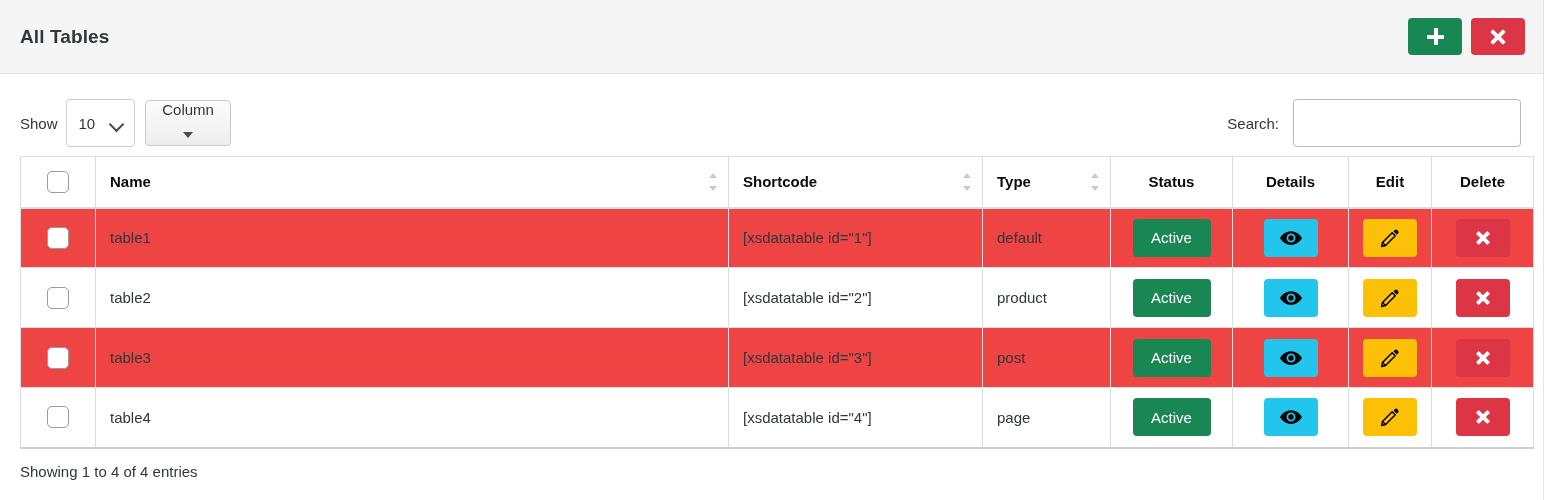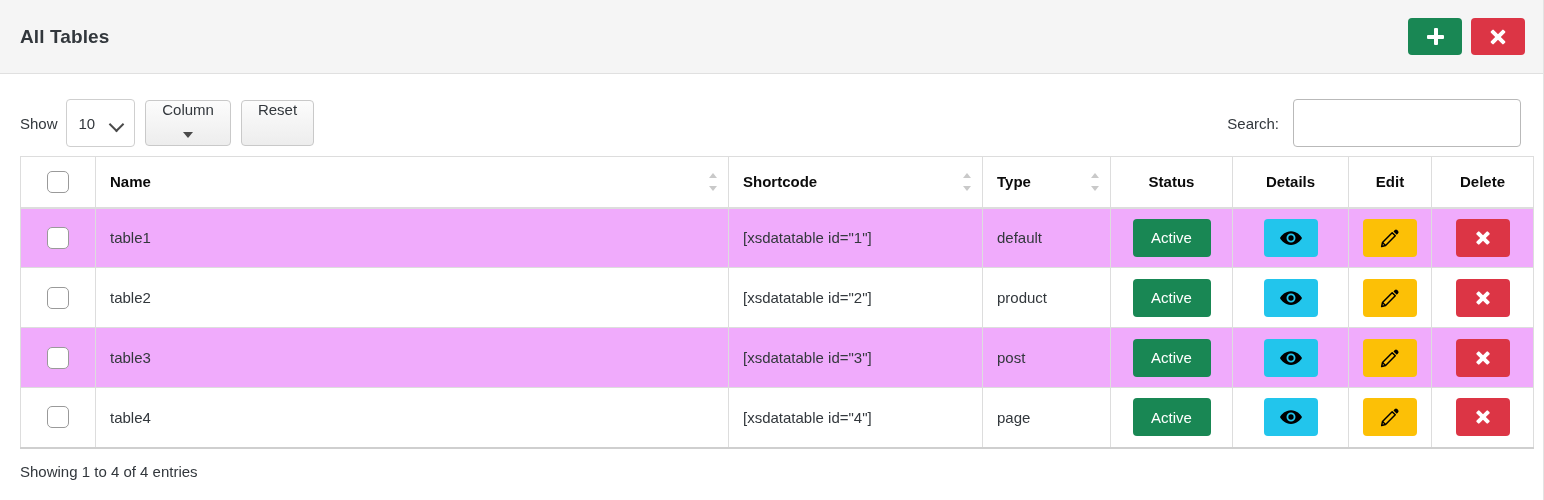--- a/index.html
+++ b/index.html
@@ -176,21 +176,21 @@
   }
   .sort-arrows i.up   { top: 1px;  border-bottom: 5px solid #c9c9c9; }
   .sort-arrows i.down { bottom: 1px; border-top: 5px solid #c9c9c9; }
 
   table.dt tbody td {
     height: 60px;
     padding: 0 14px;
     color: #32373c;
     vertical-align: middle;
   }
-  tbody tr.odd  td { background: #f0abfc; }
+  tbody tr.odd  td { background: #ef4444; }
   tbody tr.even td { background: #ffffff; }
   td.cell-check { text-align: center; padding: 0; }
   td.cell-center { text-align: center; padding: 0; }
 
   .chk {
     width: 22px; height: 22px;
     border: 1px solid #9a9a9a;
     border-radius: 5px;
     background: #fff;
     display: inline-block;
@@ -277,23 +277,20 @@
     <div class="controls-left">
       <span class="show-label">Show</span>
       <div class="length-select">
         <span>10</span>
         <span class="caret-down"></span>
       </div>
       <button class="gbtn">
         <span>Column</span>
         <span class="tri-down"></span>
       </button>
-      <button class="gbtn">
-        <span>Reset</span>
-      </button>
     </div>
     <div class="controls-right">
       <span class="search-label">Search:</span>
       <input class="search-input" type="text" placeholder="" style="">
     </div>
   </div>
 
   <div class="table-wrap">
     <table class="dt">
       <thead>

